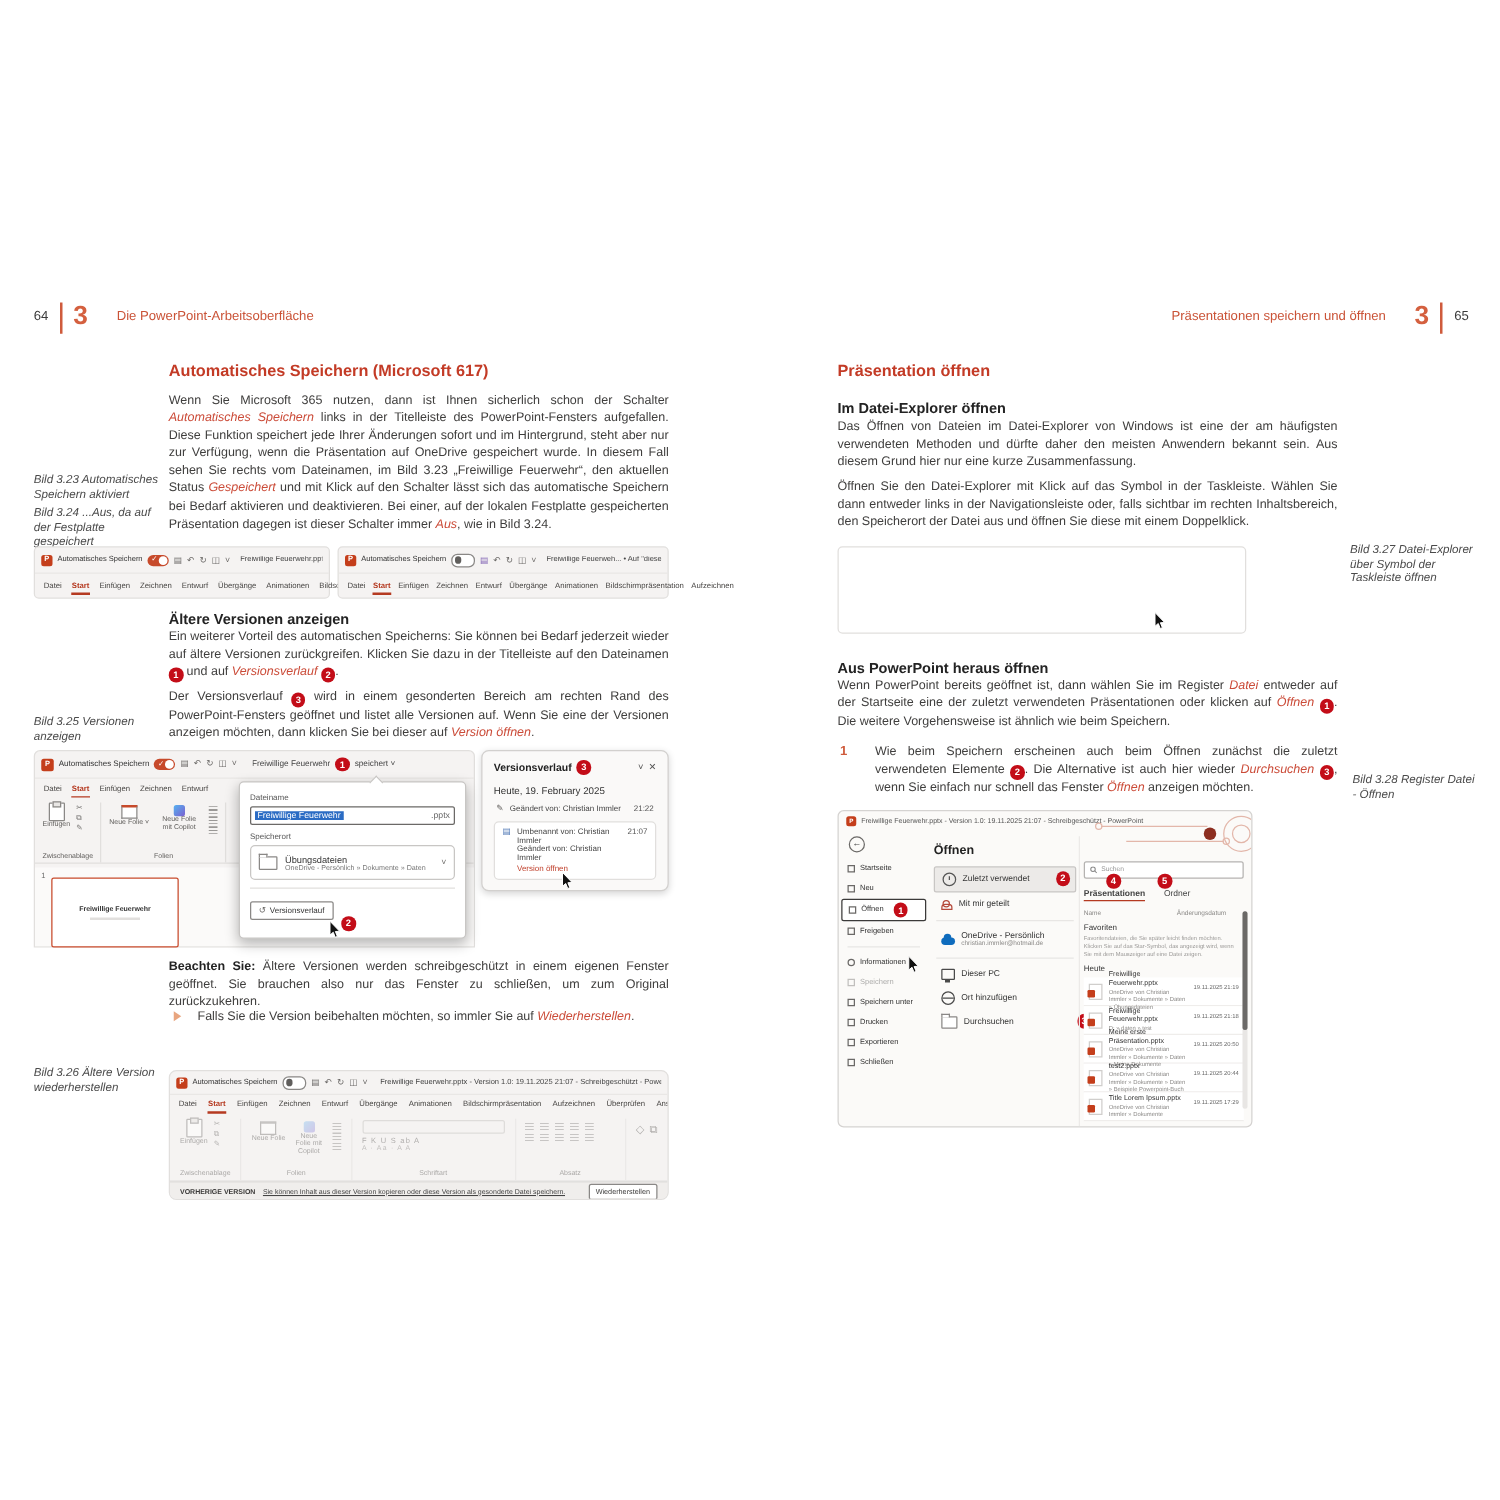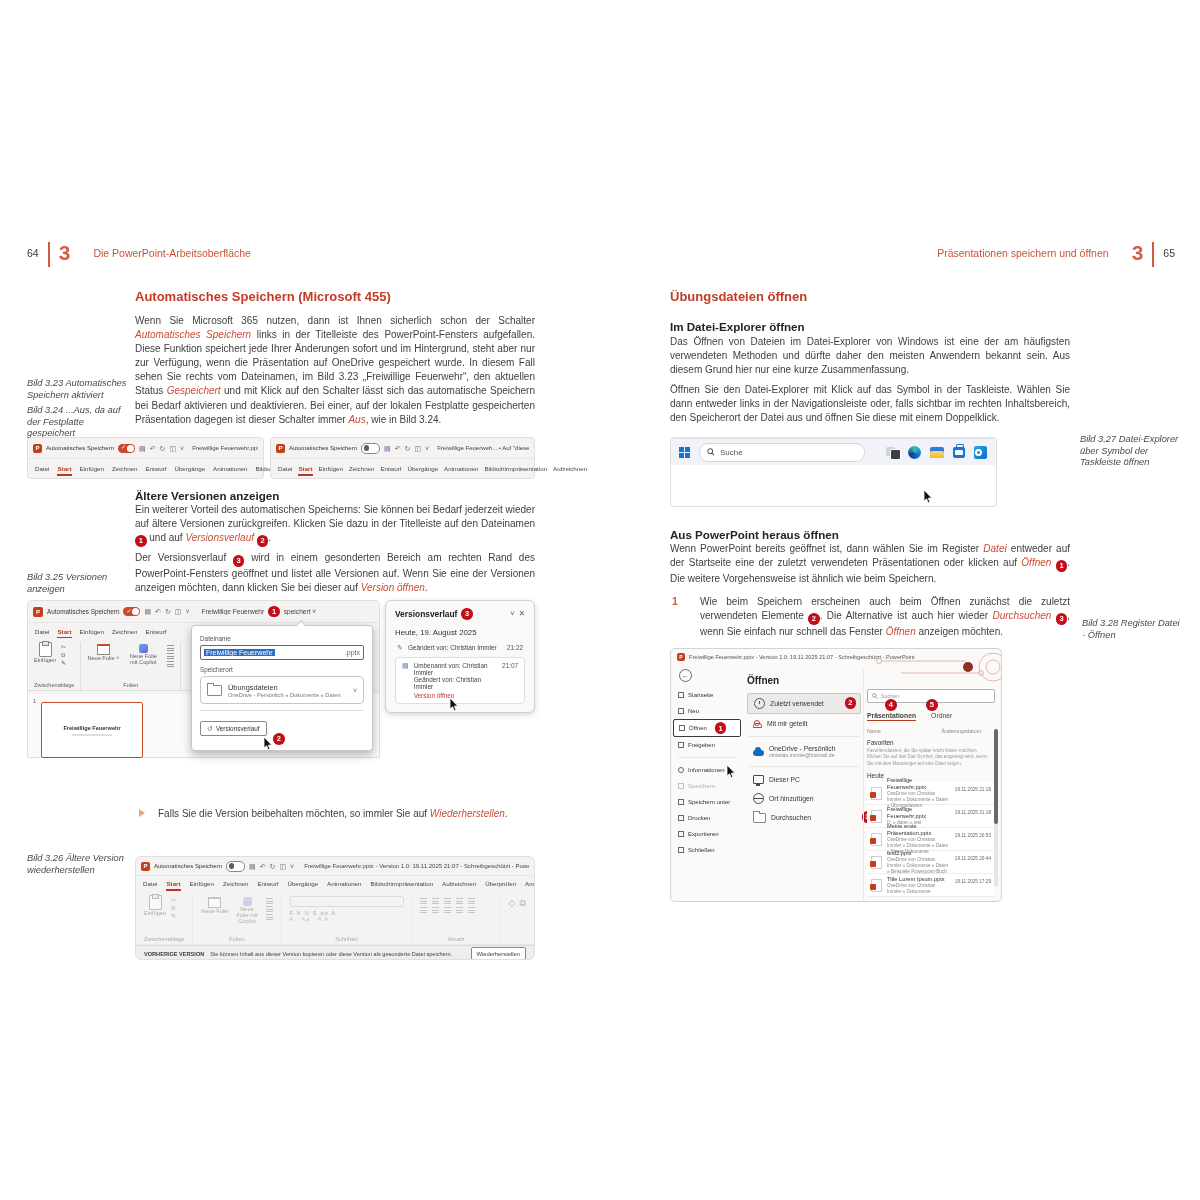--- a/index.html
+++ b/index.html
@@ -139,21 +139,21 @@
 
 <div id="c">
 
   <div class="abs rh" style="left:27px;top:242px">
     <span class="pgnum">64</span>
     <span class="chapbar"></span>
     <span class="chapnum">3</span>
     <span class="runtitle" style="margin-left:14px">Die PowerPoint-Arbeitsoberfläche</span>
   </div>
 
-  <div class="abs h1" style="left:135px;top:289px">Automatisches Speichern (Microsoft 455)</div>
+  <div class="abs h1" style="left:135px;top:289px">Automatisches Speichern (Microsoft 617)</div>
 
   <div class="abs bt" style="left:135px;top:314px;width:400px"><span>Wenn Sie Microsoft 365 nutzen, dann ist Ihnen sicherlich schon der Schalter </span><span class="em">Automatisches Speichern</span><span> links in der Titelleiste des PowerPoint-Fensters aufgefallen. Diese Funktion speichert jede Ihrer Änderungen sofort und im Hintergrund, steht aber nur zur Verfügung, wenn die Präsentation auf OneDrive gespeichert wurde. In diesem Fall sehen Sie rechts vom Dateinamen, im Bild 3.23 „Freiwillige Feuerwehr“, den aktuellen Status </span><span class="em">Gespeichert</span><span> und mit Klick auf den Schalter lässt sich das automatische Speichern bei Bedarf aktivieren und deaktivieren. Bei einer, auf der lokalen Festplatte gespeicherten Präsentation dagegen ist dieser Schalter immer </span><span class="em">Aus</span><span>, wie in Bild 3.24.</span></div>
 
   <div class="abs cap" style="left:27px;top:378px;width:100px">Bild 3.23 Automatisches Speichern aktiviert</div>
   <div class="abs cap" style="left:27px;top:405px;width:100px">Bild 3.24 ...Aus, da auf der Festplatte gespeichert</div>
 
   <div class="abs shot" style="left:27px;top:437px;width:237px;height:42px">
     <div class="rowbar" style="height:20px;border-bottom:1px solid #e9e7e5">
       <span class="ppt">P</span>
       <span class="rmlab">Automatisches Speichern</span>
@@ -311,21 +311,21 @@
       </svg>
   </div>
 
   <div class="abs vp" style="left:385px;top:600px;width:150px;height:113px">
     <div class="vph">
       <span>Versionsverlauf</span>
       <span class="badge" style="flex:none">3</span>
       <span class="vpic" style="margin-left:auto">˅</span>
       <span class="vpic">✕</span>
     </div>
-    <div class="vdate">Heute, 19. August 2025</div>
+    <div class="vdate">Heute, 19. February 2025</div>
     <div class="vrow">
       <span class="mi" style="font-size:7px">✎</span>
       <span>Geändert von: Christian Immler</span>
       <span class="vtime">21:22</span>
     </div>
     <div class="vcard">
       <div style="display:flex;gap:5px;align-items:flex-start">
         <span class="mi" style="font-size:7px;color:#4f77b5">▤</span>
         <span>
           <div>Umbenannt von: Christian Immler</div>
@@ -333,20 +333,21 @@
           <div class="vlink">Version öffnen</div>
         </span>
         <span class="vtime">21:07</span>
       </div>
     </div>
     <svg class="cur" style="left:63px;top:97px" viewBox="0 0 10 14">
         <path d="M1,0 L1,11 L3.6,8.8 L5.2,12.8 L6.9,12.1 L5.3,8.2 L8.7,8 Z" fill="#111" stroke="#fff" stroke-width="0.8"></path>
       </svg>
   </div>
 
+  <div class="abs bt" style="left:135px;top:767px;width:400px"><b style="color:#232323">Beachten Sie:</b><span> Ältere Versionen werden schreibgeschützt in einem eigenen Fenster geöffnet. Sie brauchen also nur das Fenster zu schließen, um zum Original zurückzukehren.</span></div>
 
   <div class="abs" style="left:139px;top:807px;width:396px;display:flex;gap:13px">
     <span class="tri" style="margin-top:2px"></span>
     <span class="bt" style="width:370px"><span>Falls Sie die Version beibehalten möchten, so immler Sie auf </span><span class="em">Wiederherstellen</span><span>.</span></span>
   </div>
 
   <div class="abs cap" style="left:27px;top:853px;width:100px">Bild 3.26 Ältere Version wiederherstellen</div>
 
   <div class="abs shot" style="left:135px;top:856px;width:400px;height:104px;border-radius:6px;overflow:hidden">
     <div class="rowbar" style="height:18px;border-bottom:1px solid #e9e7e5">
@@ -447,47 +448,27 @@
     </div>
   </div>
 
   <div class="abs rh" style="left:700px;top:242px;width:475px;justify-content:flex-end">
     <span class="runtitle" style="margin-right:14px">Präsentationen speichern und öffnen</span>
     <span class="chapnum">3</span>
     <span class="chapbar"></span>
     <span class="pgnum">65</span>
   </div>
 
-  <div class="abs h1" style="left:670px;top:289px">Übungsdateien öffnen</div>
+  <div class="abs h1" style="left:670px;top:289px">Präsentation öffnen</div>
   <div class="abs h2" style="left:670px;top:320px">Im Datei-Explorer öffnen</div>
   <div class="abs bt" style="left:670px;top:383px;width:400px">Öffnen Sie den Datei-Explorer mit Klick auf das Symbol in der Taskleiste. Wählen Sie dann entweder links in der Navigationsleiste oder, falls sichtbar im rechten Inhaltsbereich, den Speicherort der Datei aus und öffnen Sie diese mit einem Doppelklick.</div>
   <div class="abs bt" style="left:670px;top:335px;width:400px">Das Öffnen von Dateien im Datei-Explorer von Windows ist eine der am häufigsten verwendeten Methoden und dürfte daher den meisten Anwendern bekannt sein. Aus diesem Grund hier nur eine kurze Zusammenfassung.</div>
   <div class="abs cap" style="left:1080px;top:434px;width:100px">Bild 3.27 Datei-Explorer über Symbol der Taskleiste öffnen</div>
 
   <div class="abs" style="left:670px;top:437px;width:325px;height:68px;border-radius:4px;overflow:hidden;border:1px solid #e1dfdd">
-    <div id="tbar" style="height:26px">
-      <span class="winlogo">
-          <i></i>
-          <i></i>
-          <i></i>
-          <i></i>
-        </span>
-      <span class="spill">
-        <svg width="8" height="8" viewBox="0 0 10 10">
-            <circle cx="4" cy="4" r="3" fill="none" stroke="#555" stroke-width="1.3"></circle>
-            <line x1="6.3" y1="6.3" x2="9" y2="9" stroke="#555" stroke-width="1.3"></line>
-          </svg>
-        <span>Suche</span>
-      </span>
-      <span class="tvw" style="margin-left:12px"></span>
-      <span class="edge"></span>
-      <span class="xfold"></span>
-      <span class="store"></span>
-      <span class="olk"></span>
-    </div>
     <svg class="cur" style="left:252px;top:52px" viewBox="0 0 10 14">
         <path d="M1,0 L1,11 L3.6,8.8 L5.2,12.8 L6.9,12.1 L5.3,8.2 L8.7,8 Z" fill="#111" stroke="#fff" stroke-width="0.8"></path>
       </svg>
   </div>
 
   <div class="abs h2" style="left:670px;top:528px">Aus PowerPoint heraus öffnen</div>
 
   <div class="abs bt" style="left:670px;top:542px;width:400px"><span>Wenn PowerPoint bereits geöffnet ist, dann wählen Sie im Register </span><span class="em">Datei</span><span> entweder auf der Startseite eine der zuletzt verwendeten Präsentationen oder klicken auf </span><span class="em">Öffnen</span> <span class="badge">1</span><span>. Die weitere Vorgehensweise ist ähnlich wie beim Speichern.</span></div>
 
   <div class="abs linum" style="left:672px;top:595px">1</div>

